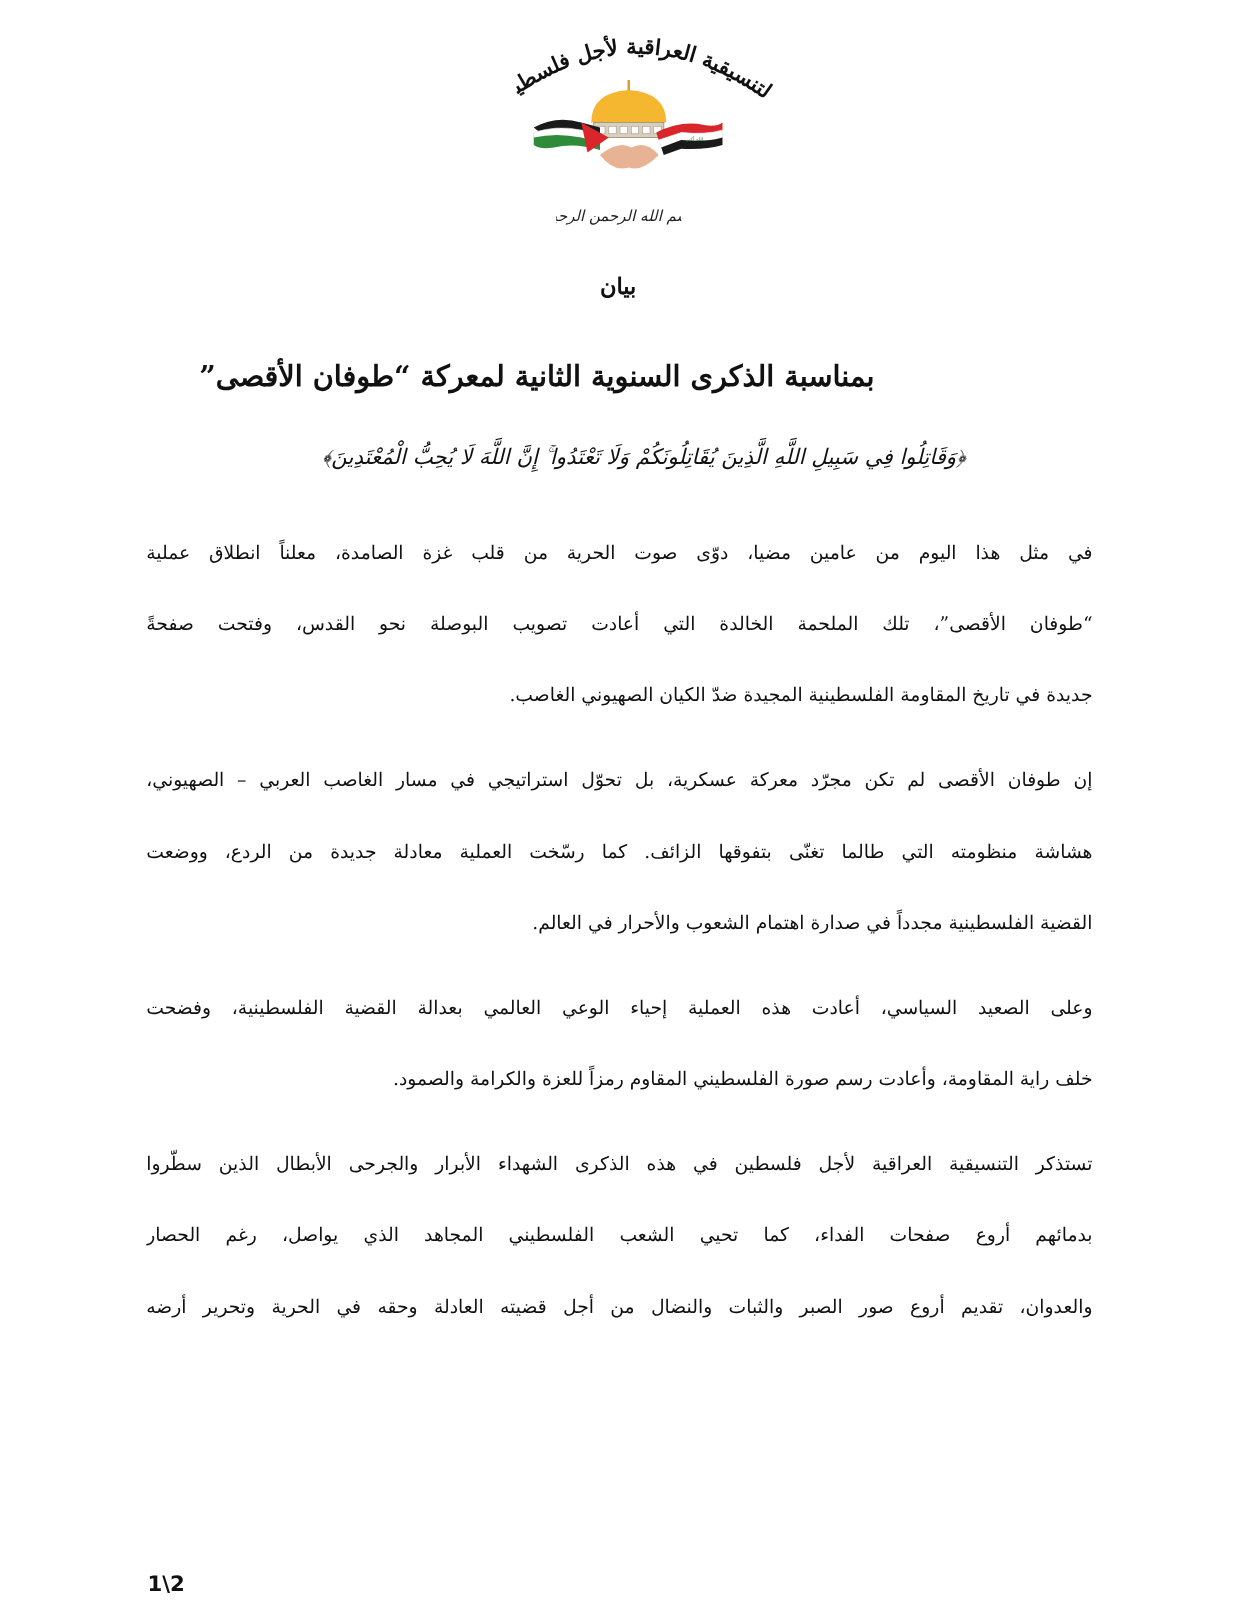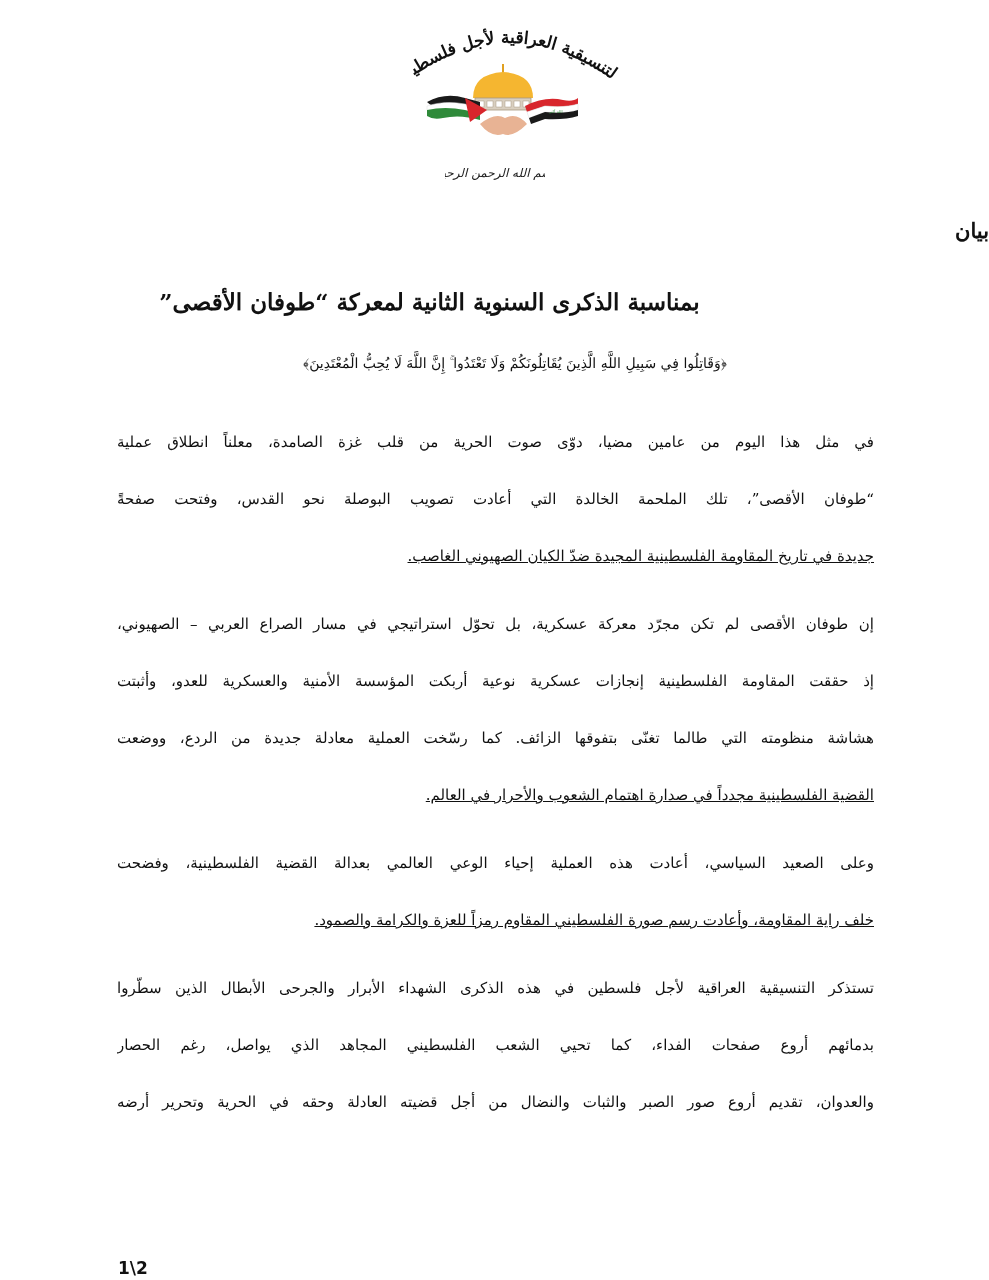--- a/index.html
+++ b/index.html
@@ -2,32 +2,32 @@
 <html><head>
   <meta charset="utf-8">
   <style>
     html, body { margin:0; padding:0; background:#ffffff; }
     body { width:989px; height:1280px; position:relative; overflow:hidden;
            font-family:"DejaVu Serif", serif; color:#111; }
     .header { position:absolute; left:0; top:0; width:989px; height:200px; }
     .org-arc { position:absolute; left:400px; top:18px; width:220px; height:70px; }
     .logo { position:absolute; left:425px; top:62px; width:155px; height:82px; }
     .basmala { position:absolute; left:445px; top:145px; width:100px; height:50px; }
-    .title { position:absolute; left:0; width:989px; top:218px; text-align:right;
-             font-weight:bold; font-size:21px; direction:rtl; }
+    .title { position:absolute; left:0; width:989px; top:218px; text-align:center;
+             font-weight:bold; font-size:18px; direction:rtl; }
     .subtitle { position:absolute; left:0; width:859px; top:288px; text-align:center;
                 font-weight:bold; font-size:23px; direction:rtl; }
     .verse { position:absolute; left:250px; width:530px; top:355px; text-align:center;
-             font-size:14px; direction:rtl; }
+             font-size:17px; direction:rtl;font-style:italic; }
     .body { position:absolute; left:117px; width:757px; top:422px; direction:rtl;
             text-align:justify; text-align-last:right; }
     .para { margin:0; }
     .line { display:block; height:57px; line-height:40px; font-size:15px; text-align:justify;
             text-align-last:justify; white-space:nowrap; overflow:hidden; }
-    .line.last { text-align-last:right;text-decoration:underline; }
+    .line.last { text-align-last:right; }
     .gap { height:11px; }
     .pagenum { position:absolute; left:118px; top:1258px; font-family:"DejaVu Sans", sans-serif;
                font-weight:bold; font-size:17px; }
   </style>
 </head>
 <body>
 
 <div class="header">
   <svg class="org-arc" viewBox="0 0 220 70">
     <defs>
@@ -71,22 +71,21 @@
 <div class="verse">﴿وَقَاتِلُوا فِي سَبِيلِ اللَّهِ الَّذِينَ يُقَاتِلُونَكُمْ وَلَا تَعْتَدُوا ۚ إِنَّ اللَّهَ لَا يُحِبُّ الْمُعْتَدِينَ﴾</div>
 
 <div class="body">
   <div class="para">
     <span class="line">في مثل هذا اليوم من عامين مضيا، دوّى صوت الحرية من قلب غزة الصامدة، معلناً انطلاق عملية</span>
     <span class="line">“طوفان الأقصى”، تلك الملحمة الخالدة التي أعادت تصويب البوصلة نحو القدس، وفتحت صفحةً</span>
     <span class="line last">جديدة في تاريخ المقاومة الفلسطينية المجيدة ضدّ الكيان الصهيوني الغاصب.</span>
   </div>
   <div class="gap"></div>
   <div class="para">
-    <span class="line">إن طوفان الأقصى لم تكن مجرّد معركة عسكرية، بل تحوّل استراتيجي في مسار الصراع العربي – الصهيوني،</span>
-    <span class="line">إذ حققت المقاومة الفلسطينية إنجازات عسكرية نوعية أربكت المؤسسة الأمنية والعسكرية للعدو، وأثبتت</span>
+    <span class="line">إن طوفان الأقصى لم تكن مجرّد معركة عسكرية، بل تحوّل استراتيجي في مسار الغاصب العربي – الصهيوني،</span>
     <span class="line">هشاشة منظومته التي طالما تغنّى بتفوقها الزائف. كما رسّخت العملية معادلة جديدة من الردع، ووضعت</span>
     <span class="line last">القضية الفلسطينية مجدداً في صدارة اهتمام الشعوب والأحرار في العالم.</span>
   </div>
   <div class="gap"></div>
   <div class="para">
     <span class="line">وعلى الصعيد السياسي، أعادت هذه العملية إحياء الوعي العالمي بعدالة القضية الفلسطينية، وفضحت</span>
     <span class="line last">خلف راية المقاومة، وأعادت رسم صورة الفلسطيني المقاوم رمزاً للعزة والكرامة والصمود.</span>
   </div>
   <div class="gap"></div>
   <div class="para">

